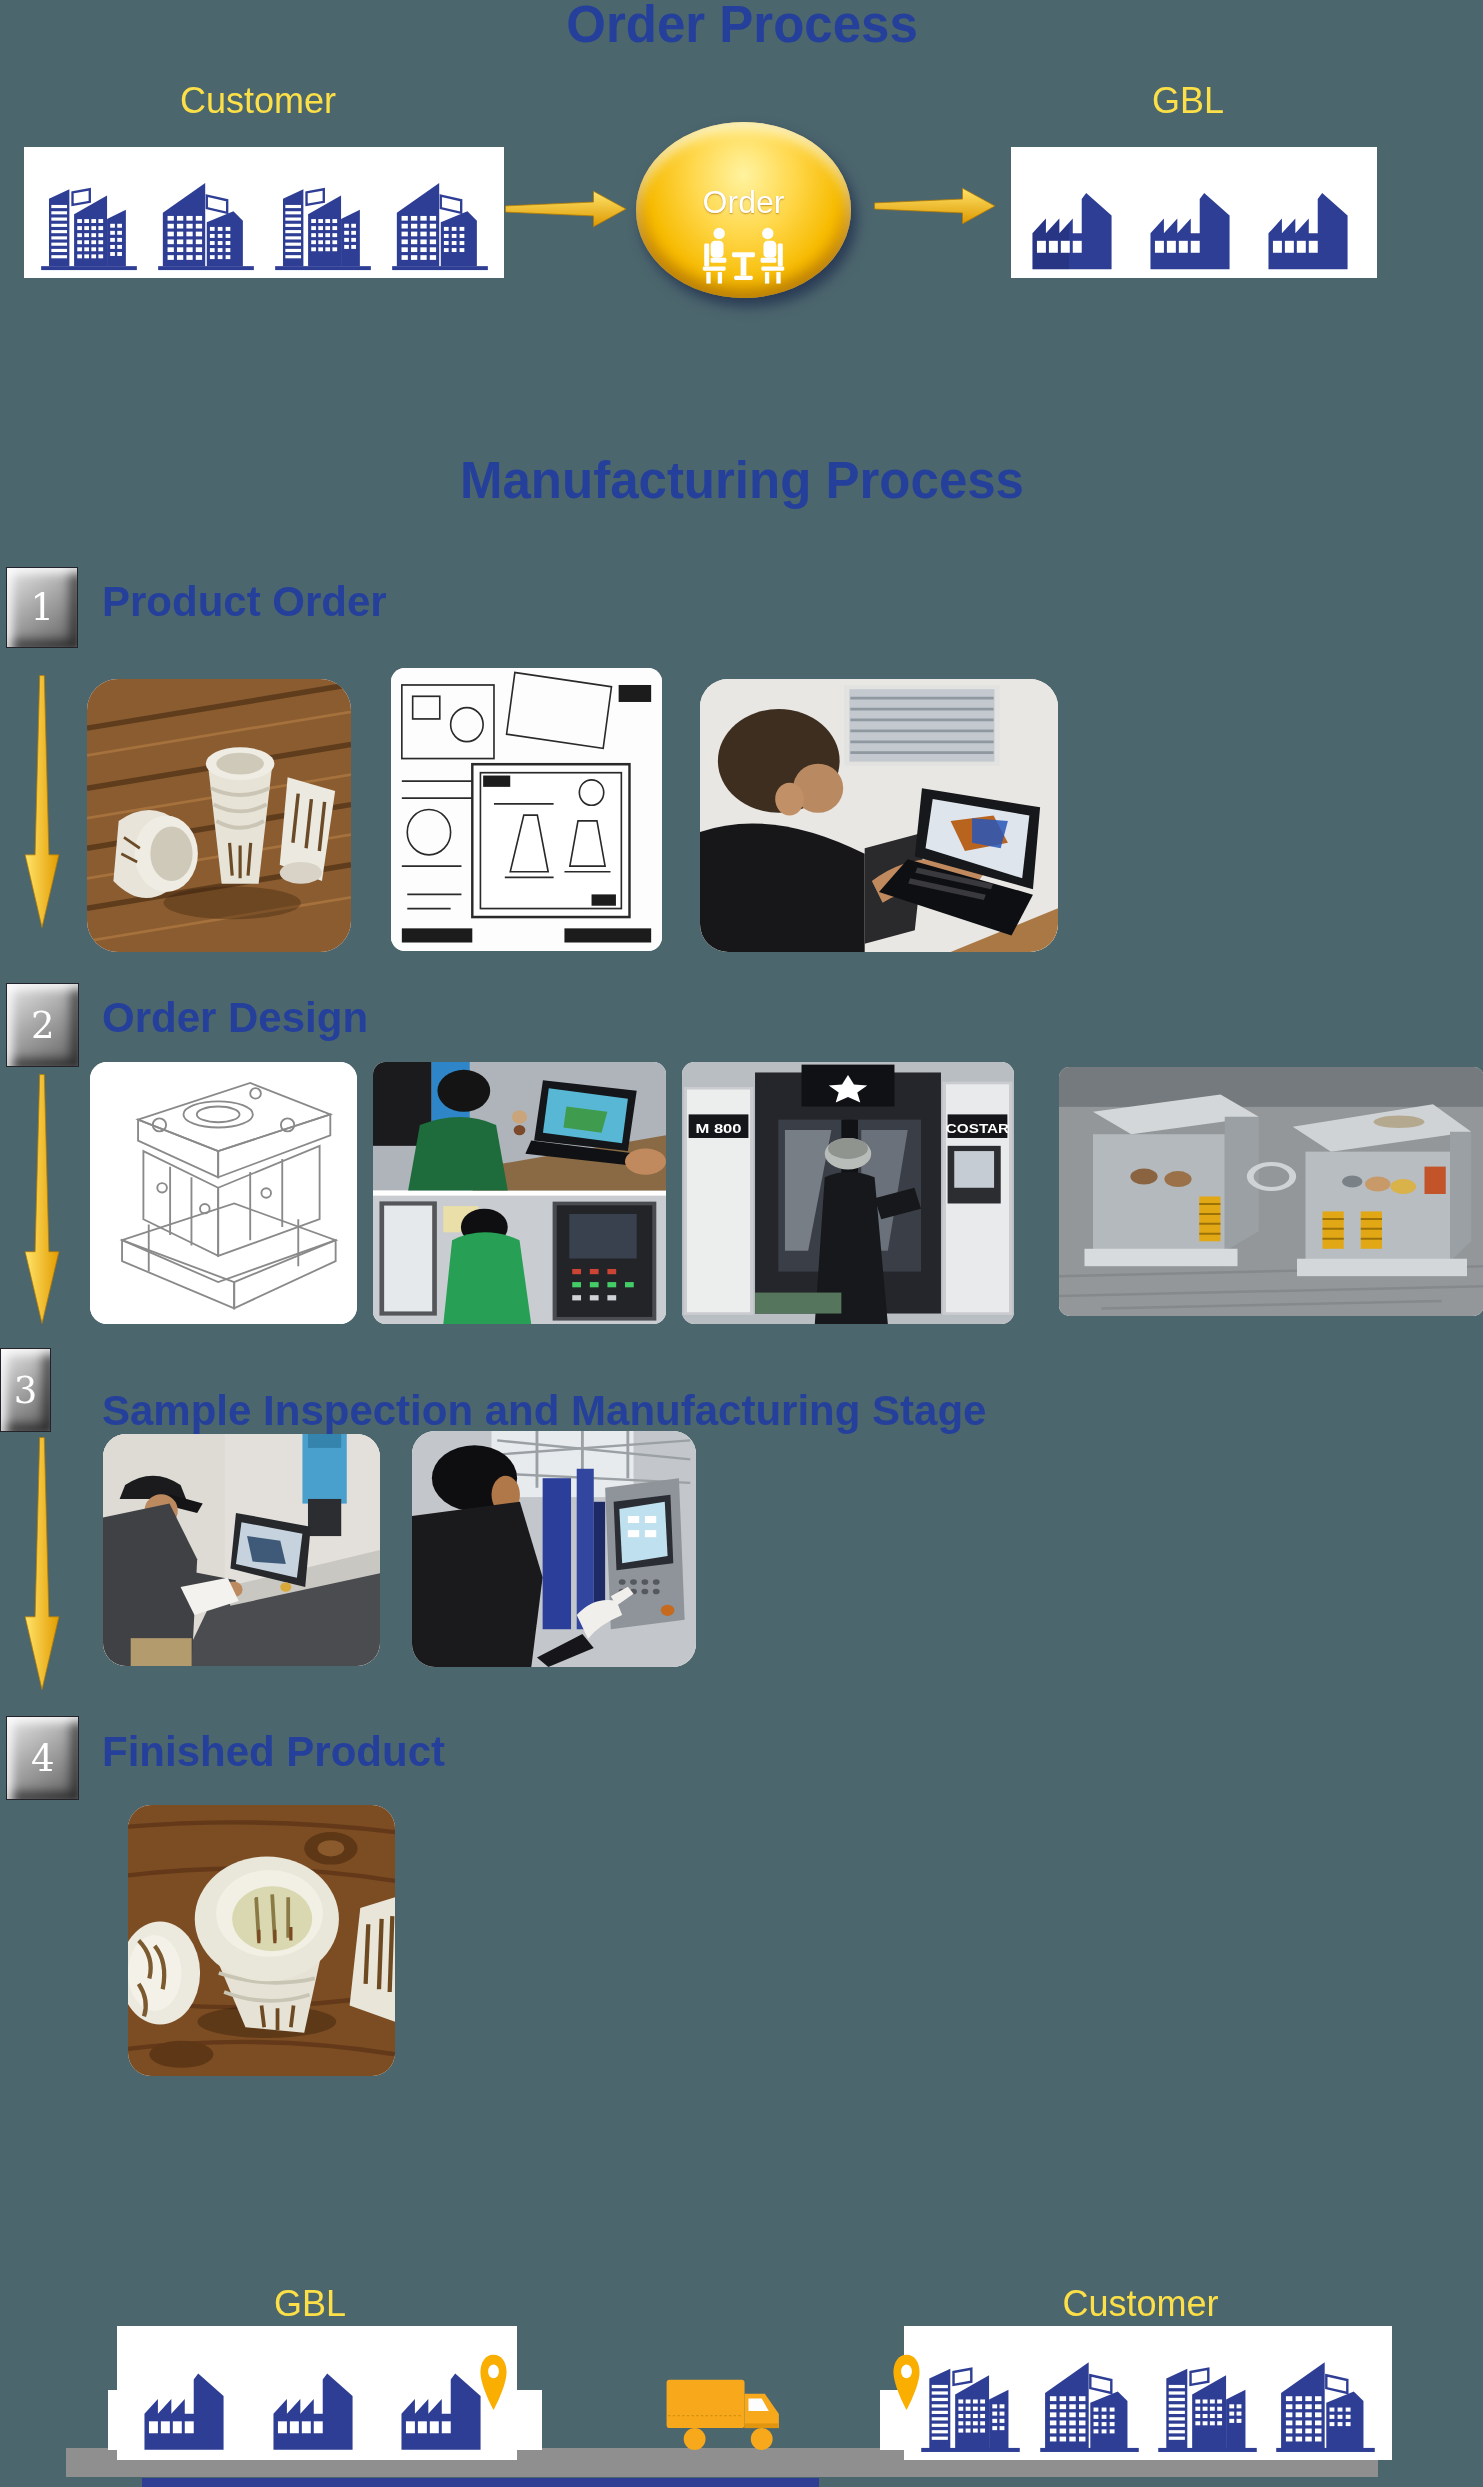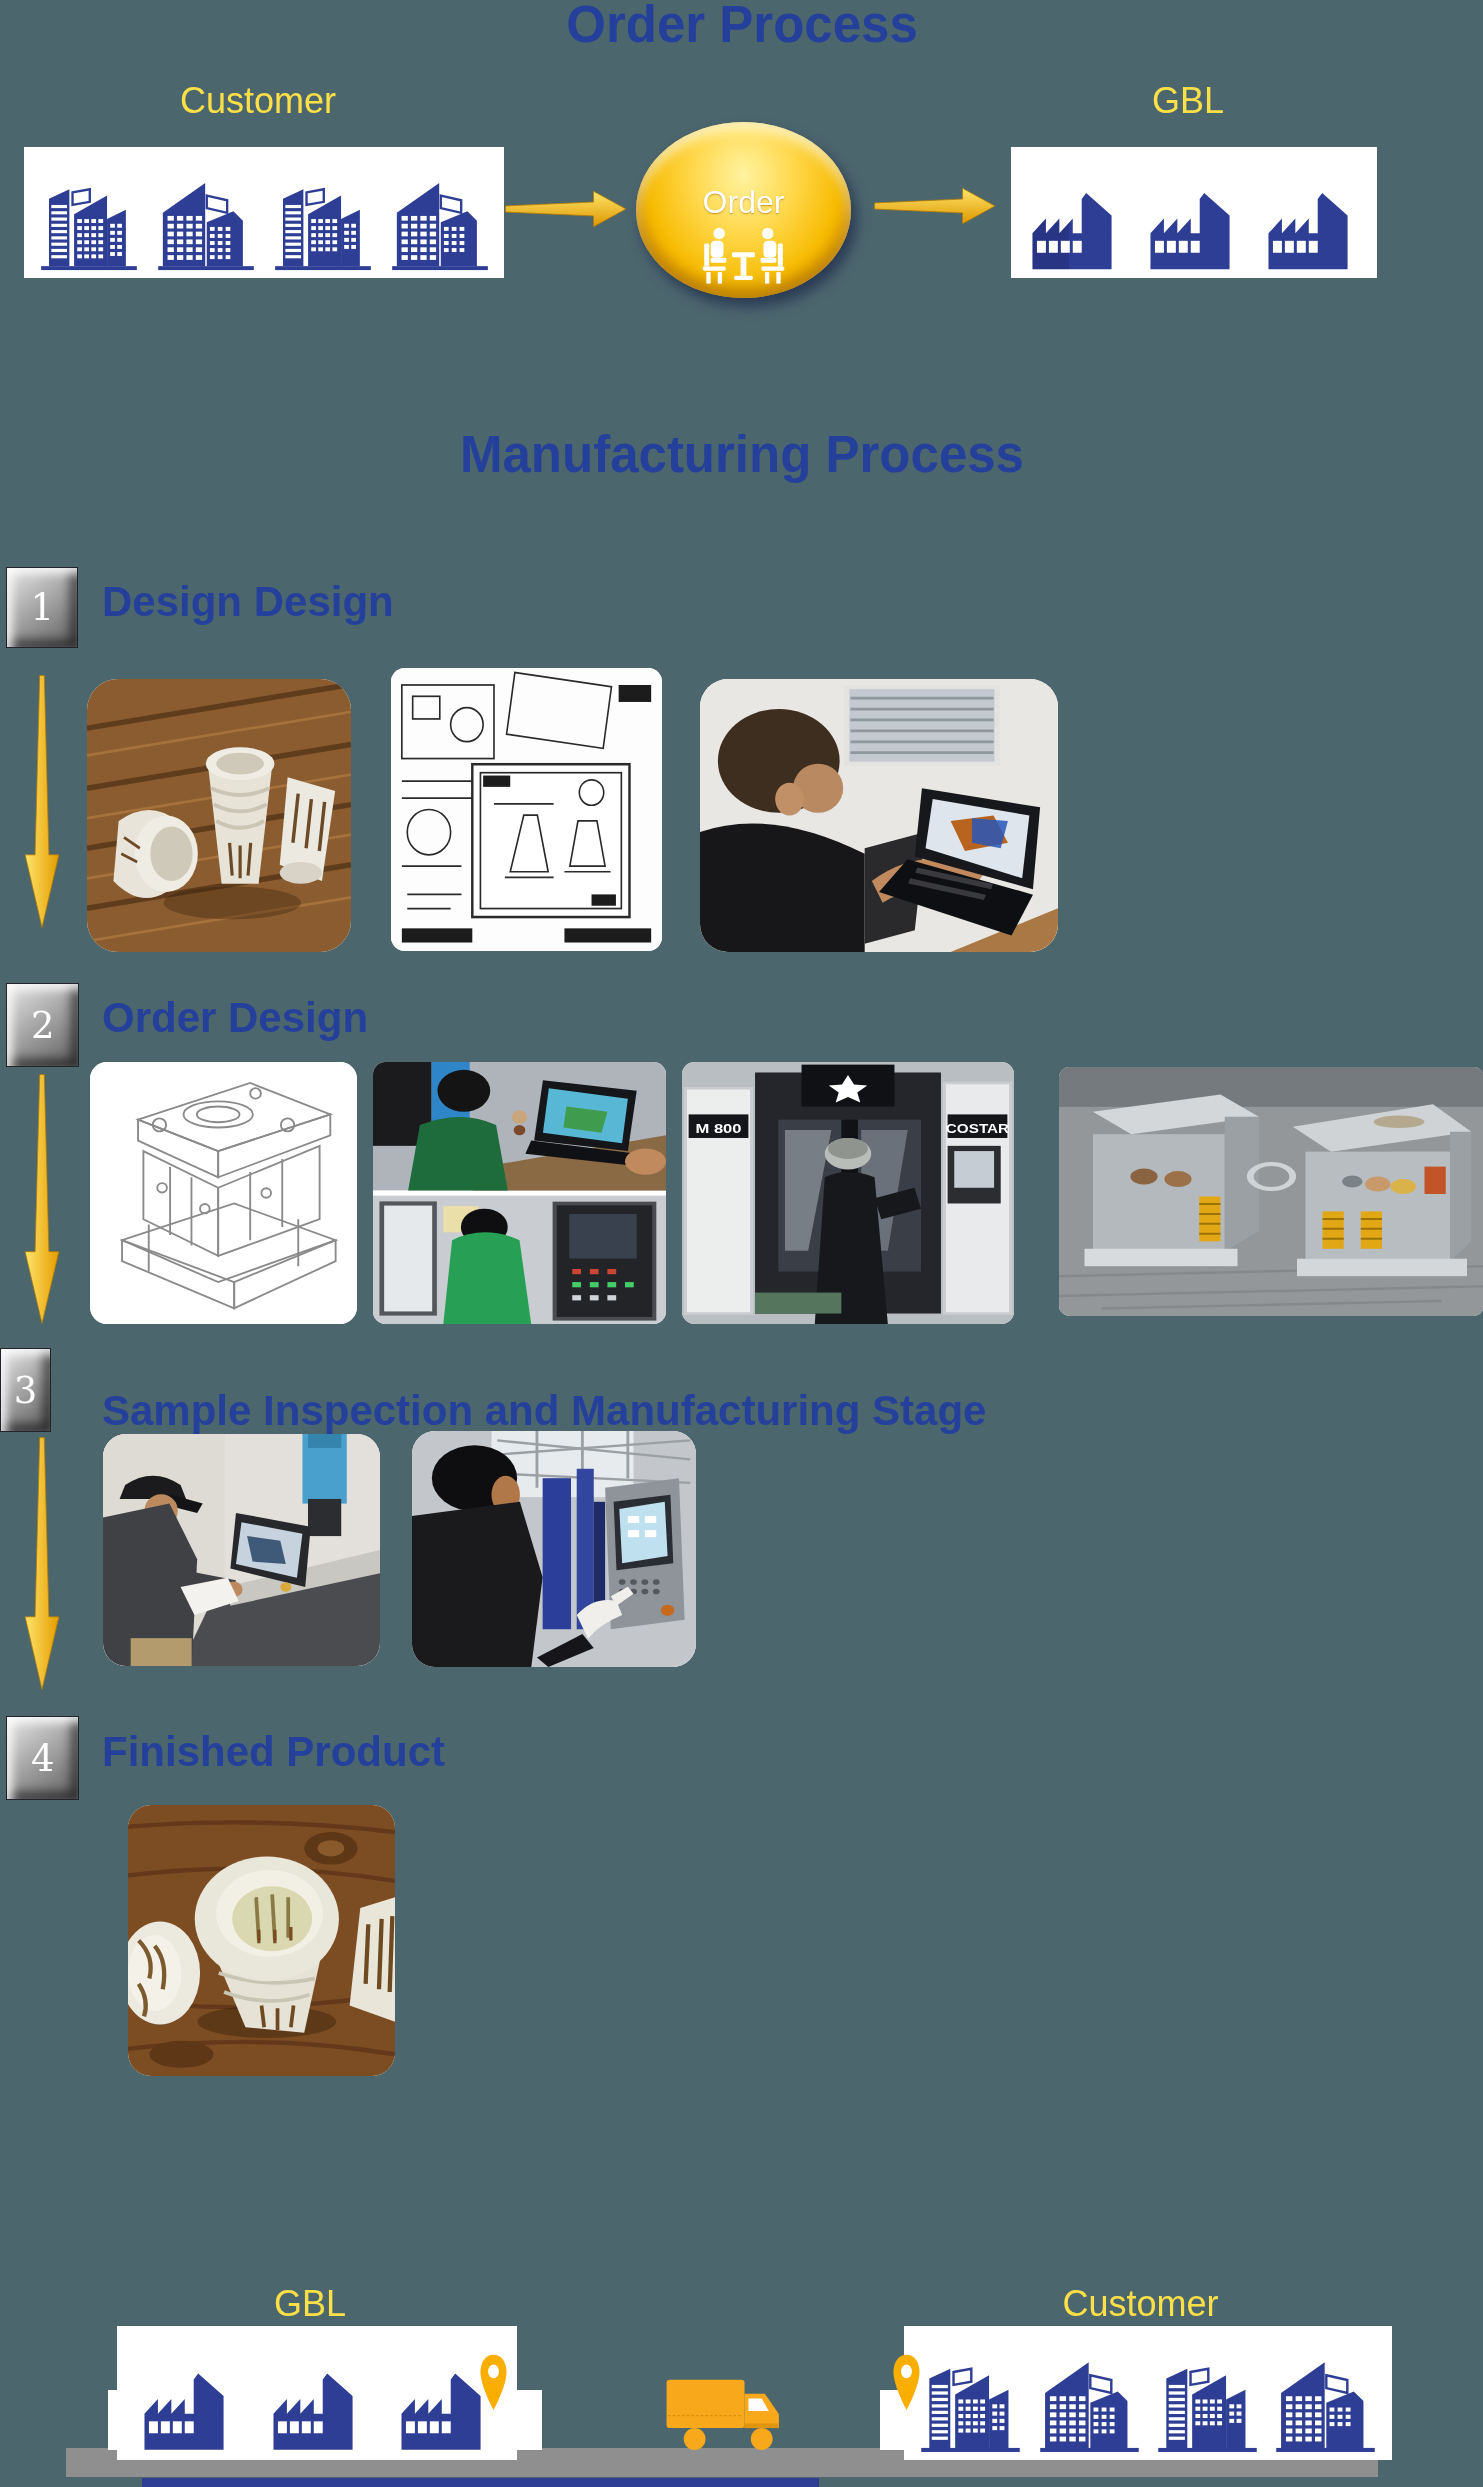--- a/index.html
+++ b/index.html
@@ -315,26 +315,26 @@
       <polygon fill="#2f3e95" points="6,110 6,62 24,42 24,62 42,42 42,62 60,42 60,62 72,62 72,16 78,8 112,38 112,110"></polygon>
       <g fill="#fff">
           <rect x="12" y="72" width="12" height="16"></rect>
           <rect x="28" y="72" width="12" height="16"></rect>
           <rect x="44" y="72" width="12" height="16"></rect>
           <rect x="60" y="72" width="12" height="16"></rect>
         </g>
     </svg>
   </div>
 
-  <div class="abs title" style="top:425px;">Manufacturing Process</div>
+  <div class="abs title" style="top:451px;">Manufacturing Process</div>
 
   <div class="abs badge" style="left:6.2px;top:567px;width:70px;height:79px;">
     <span>1</span>
   </div>
-  <div class="abs step-label" style="left:102px;top:578px;">Design Design</div>
+  <div class="abs step-label" style="left:102px;top:578px;">Product Order</div>
 
   <svg class="abs" style="left:18.5px;top:674px;" width="46" height="255" viewBox="0 0 60 330" preserveAspectRatio="none">
     <defs>
         <linearGradient id="gv1" x1="0" y1="0" x2="1" y2="0">
           <stop offset="0" stop-color="#ffe46a"></stop>
           <stop offset="1" stop-color="#e39c00"></stop>
         </linearGradient>
       </defs>
     <polygon points="27,2 33,2 39,234 52,234 30,328 8,234 21,234" fill="url(#gv1)" stroke="#b27a00" stroke-width="1"></polygon>
   </svg>

